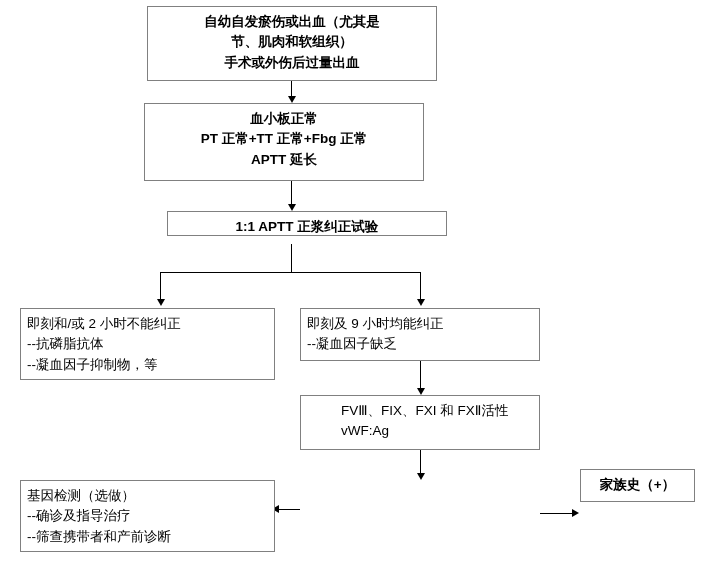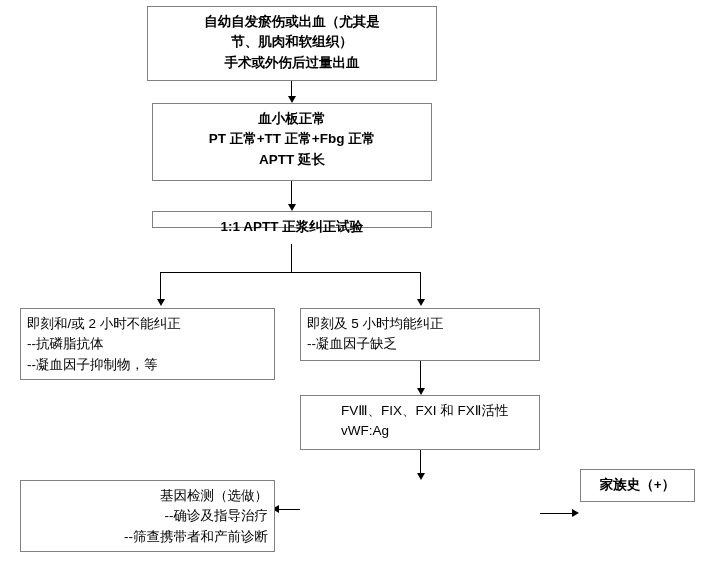--- a/index.html
+++ b/index.html
@@ -68,57 +68,57 @@
 
 <div id="canvas">
 
   <div class="node center" style="left:147px; top:6px; width:290px; height:75px;">自幼自发瘀伤或出血（尤其是
 节、肌肉和软组织）
 手术或外伤后过量出血</div>
 
   <div class="line vline" style="left:291px; top:81px; height:19px;"></div>
   <div class="arrow-down" style="left:288px; top:96px;"></div>
 
-  <div class="node center" style="left:152px; top:103px; width:280px; height:78px;">血小板正常
+  <div class="node center" style="left:144px; top:103px; width:280px; height:78px;">血小板正常
 PT 正常+TT 正常+Fbg 正常
 APTT 延长</div>
 
   <div class="line vline" style="left:291px; top:181px; height:28px;"></div>
   <div class="arrow-down" style="left:288px; top:204px;"></div>
 
-  <div class="node center" style="left:152px; top:211px; width:280px; height:17px;">1:1 APTT 正浆纠正试验</div>
+  <div class="node center" style="left:167px; top:211px; width:280px; height:25px;">1:1 APTT 正浆纠正试验</div>
 
   <div class="line vline" style="left:291px; top:244px; height:28px;"></div>
   <div class="line hline" style="left:160px; top:272px; width:260px;"></div>
   <div class="line vline" style="left:160px; top:272px; height:32px;"></div>
   <div class="line vline" style="left:420px; top:272px; height:32px;"></div>
   <div class="arrow-down" style="left:157px; top:299px;"></div>
   <div class="arrow-down" style="left:417px; top:299px;"></div>
 
   <div class="node left" style="left:20px; top:308px; width:255px; height:72px;">即刻和/或 2 小时不能纠正
 --抗磷脂抗体
 --凝血因子抑制物，等</div>
 
-  <div class="node left" style="left:300px; top:308px; width:240px; height:53px;">即刻及 5 小时均能纠正
+  <div class="node left" style="left:300px; top:308px; width:240px; height:53px;">即刻及 9 小时均能纠正
 --凝血因子缺乏</div>
 
   <div class="line vline" style="left:420px; top:361px; height:32px;"></div>
   <div class="arrow-down" style="left:417px; top:388px;"></div>
 
   <div class="node left" style="left:300px; top:395px; width:240px; height:55px;padding-left:40px;">FVⅢ、FIX、FXI 和 FXⅡ活性
 vWF:Ag</div>
 
   <div class="line vline" style="left:420px; top:450px; height:28px;"></div>
   <div class="arrow-down" style="left:417px; top:473px;"></div>
 
 
   <div class="line hline" style="left:279px; top:509px; width:21px;"></div>
   <div class="arrow-left" style="left:272px; top:505px;"></div>
 
-  <div class="node left" style="left:20px; top:480px; width:255px; height:72px;text-align:right;">基因检测（选做）
+  <div class="node left" style="left:20px; top:480px; width:255px; height:72px;">基因检测（选做）
 --确诊及指导治疗
 --筛查携带者和产前诊断</div>
 
   <div class="line hline" style="left:540px; top:513px; width:32px;"></div>
   <div class="arrow-right" style="left:572px; top:509px;"></div>
 
   <div class="node center" style="left:580px; top:469px; width:115px; height:33px;">家族史（+）</div>
 
 </div>
 

